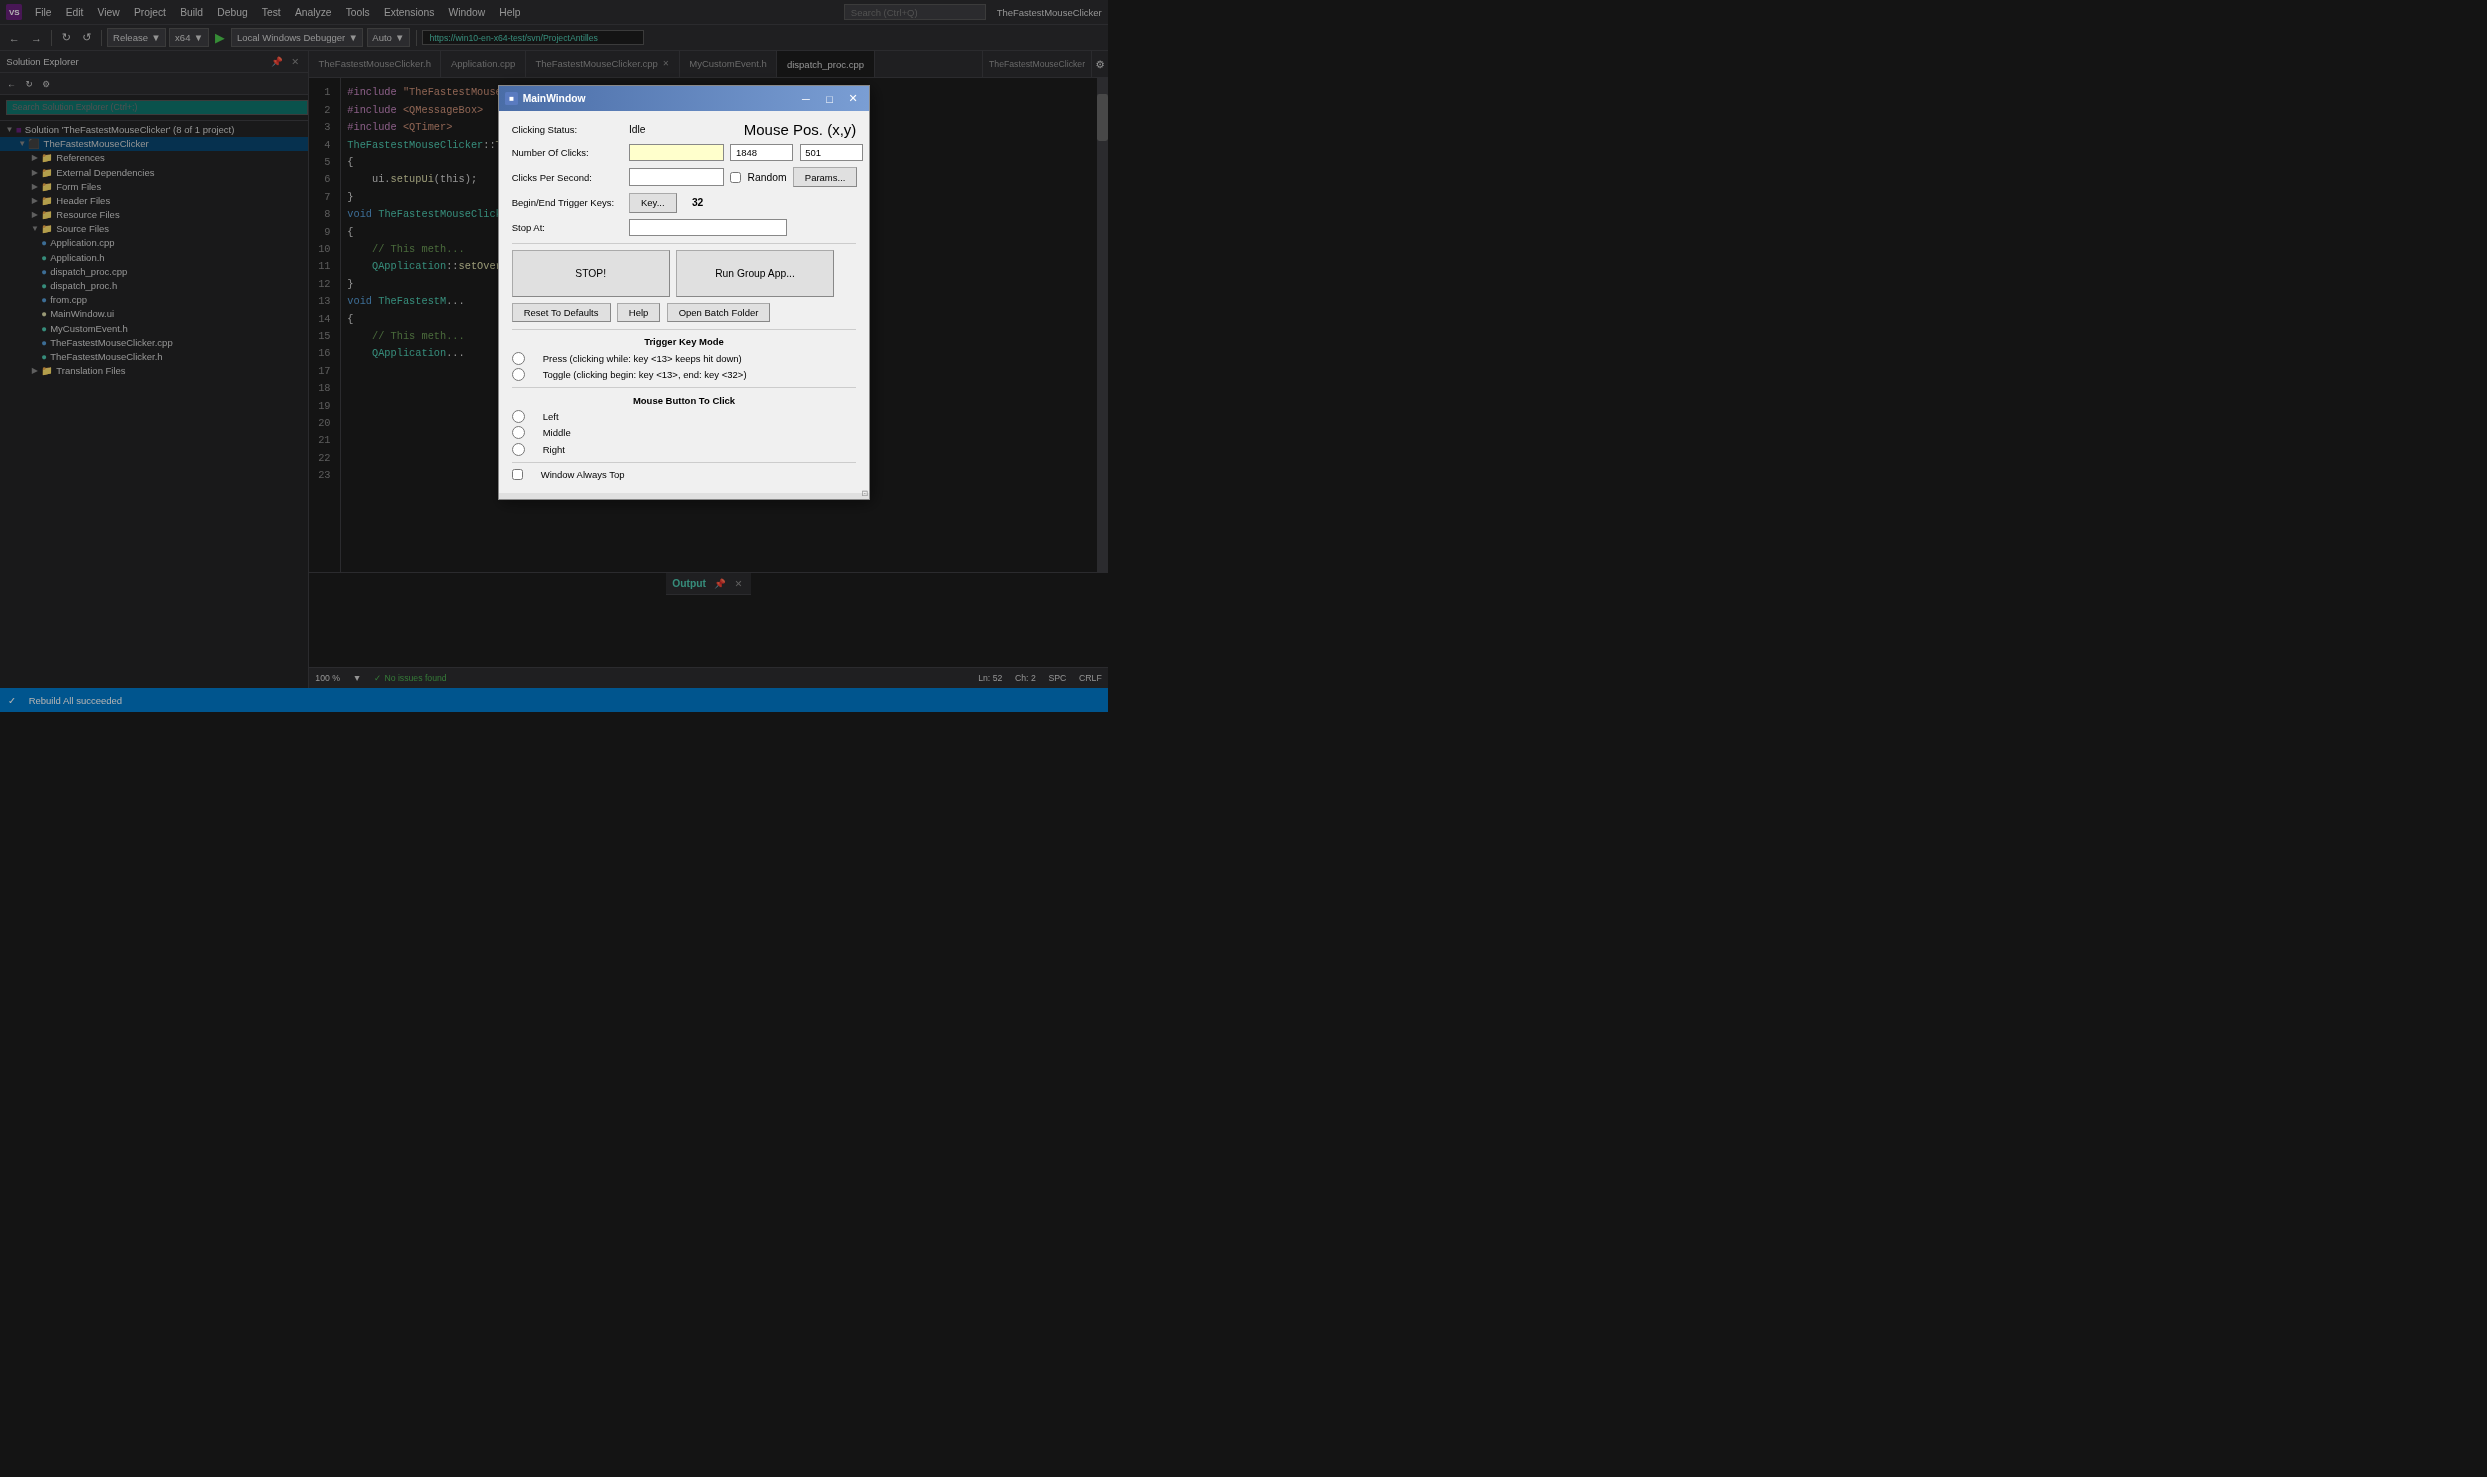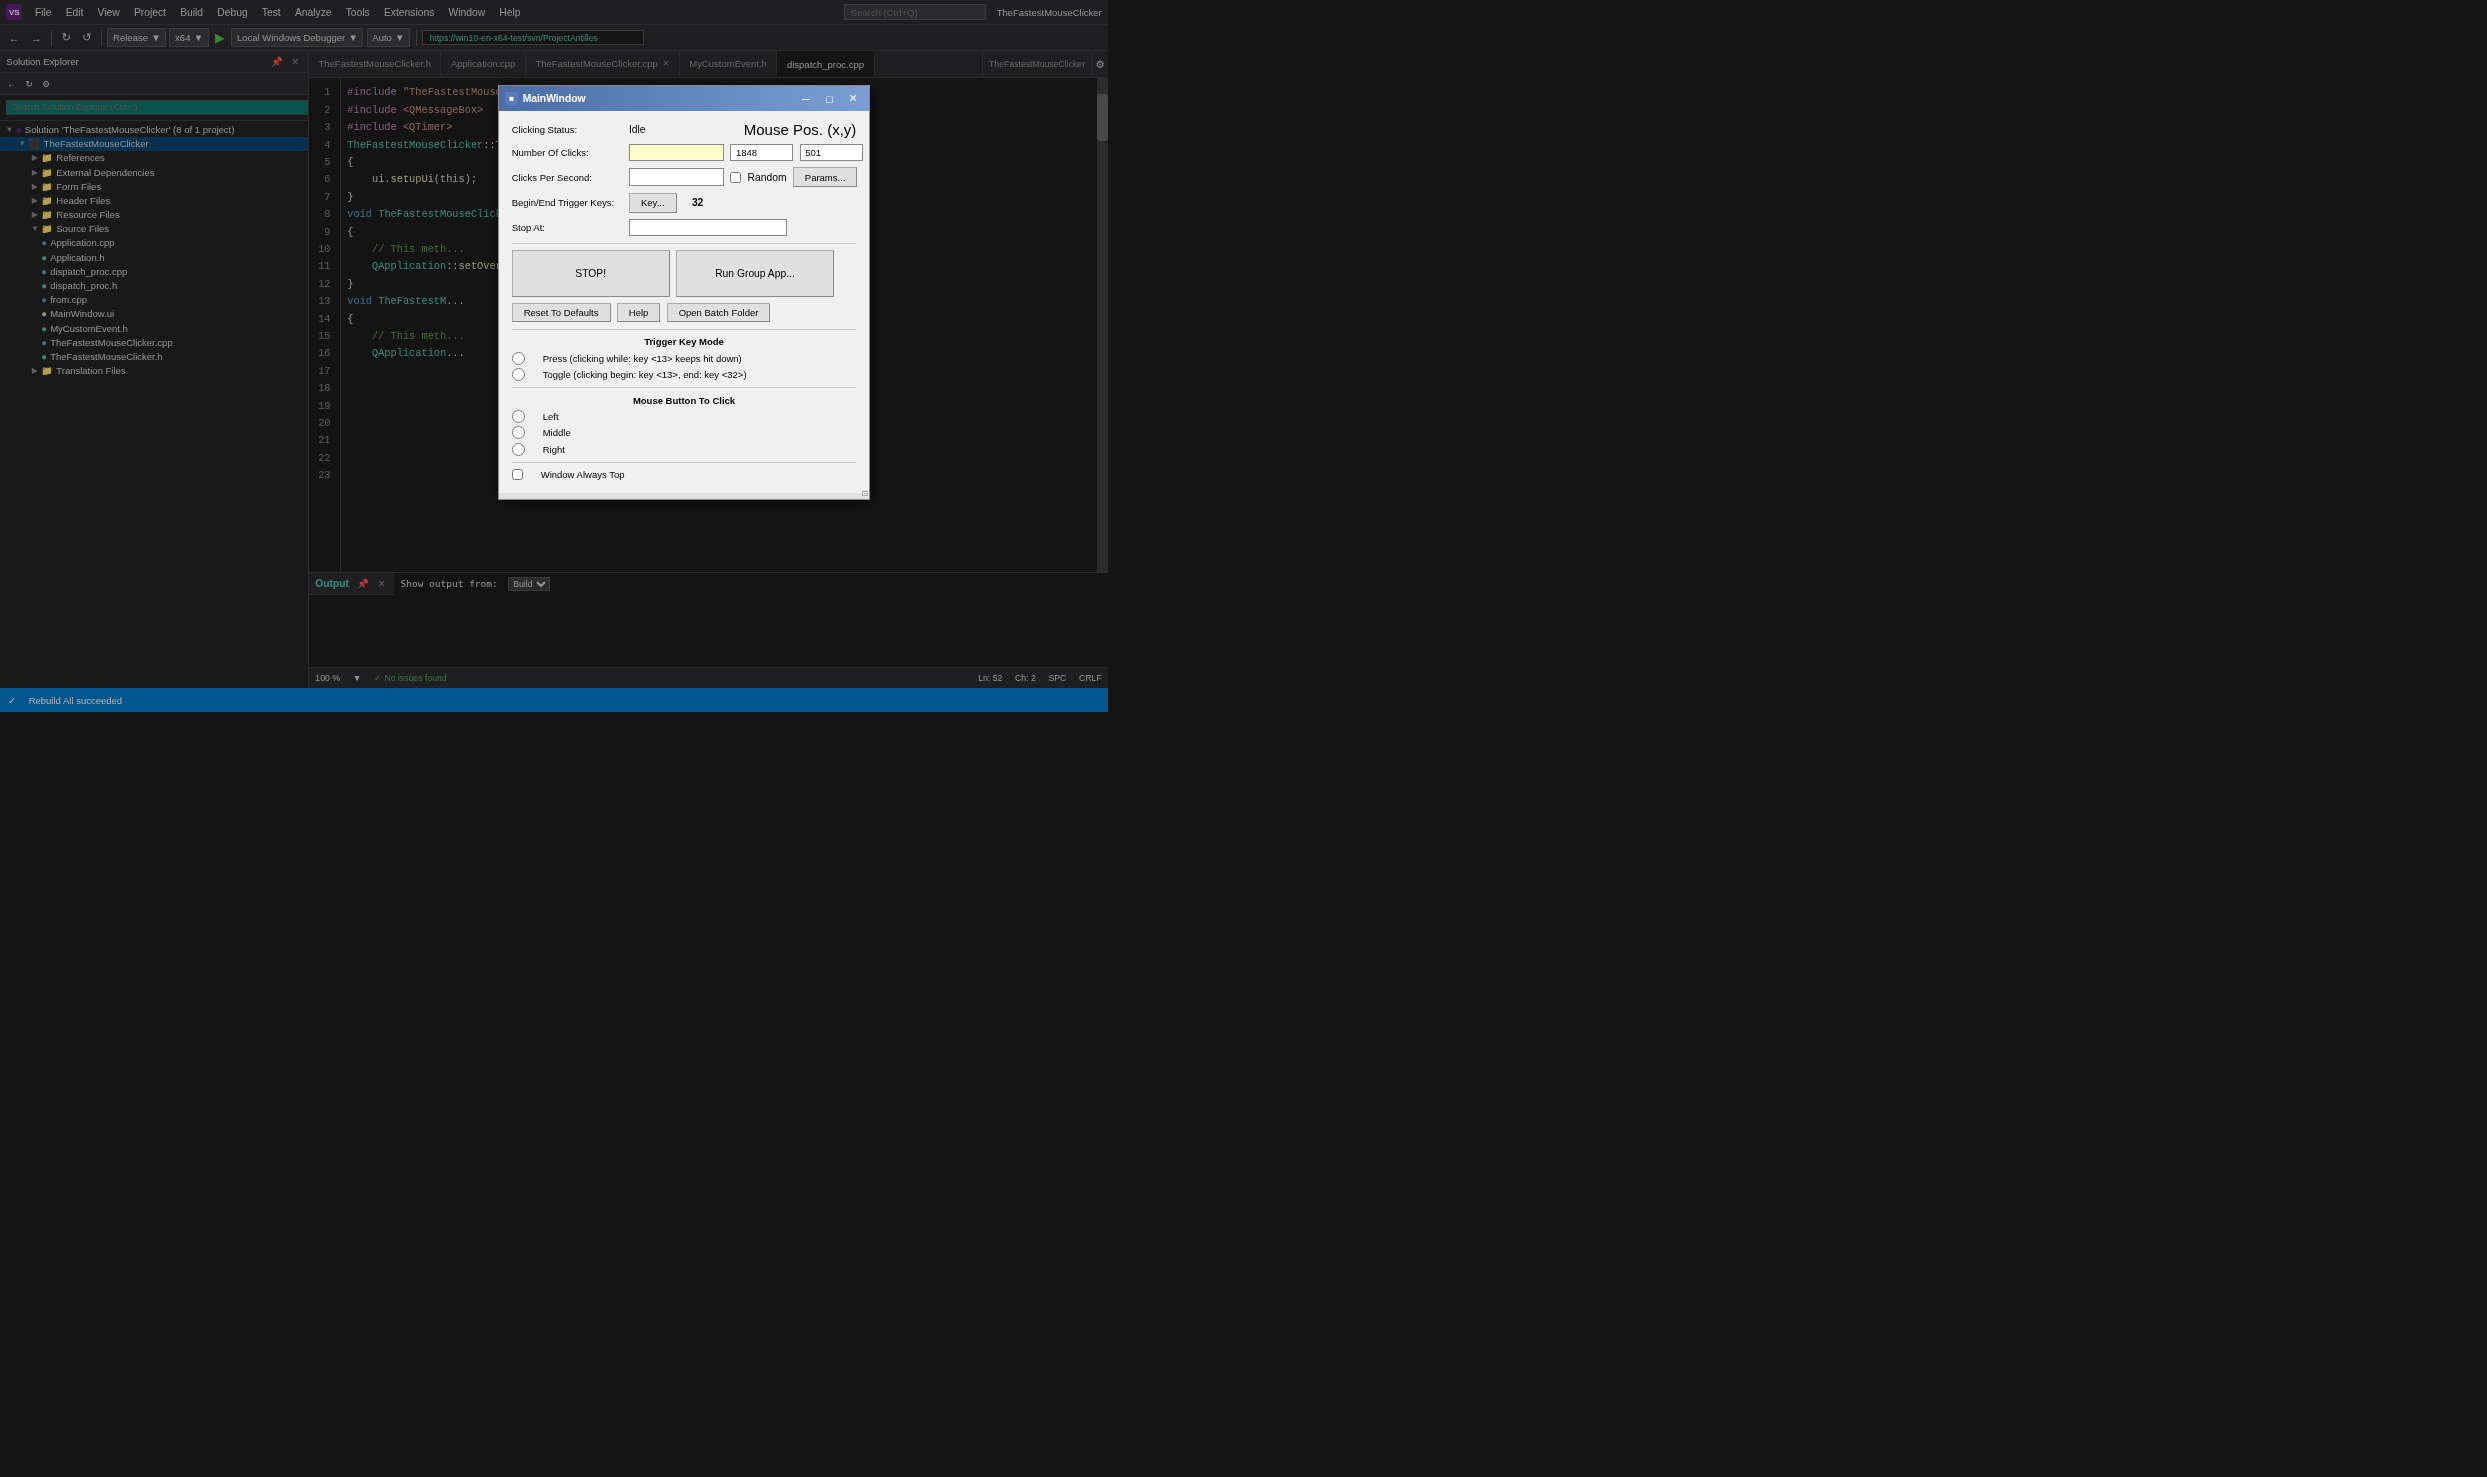--- a/index.html
+++ b/index.html
@@ -276,21 +276,22 @@
       color: white;
       gap: 12.7px;
     }
 
     
     .output-panel {
       background: #1e1e1e;
       border-top: 0.8px solid #3e3e42;
       height: 95px;
       display: flex;
-      flex-direction: row;
+      flex-direction: column;
+      align-items: center;
     }
     .output-header {
       background: #2d2d30;
       height: 22px;
       display: flex;
       align-items: center;
       padding: 0 6.3px;
       gap: 6.3px;
       border-bottom: 0.8px solid #3e3e42;
     }
@@ -732,26 +733,20 @@
     </div>
 
     <div class="output-panel">
       <div class="output-header">
         <span style="color:#4ec9b0; font-size:10.3px; font-weight:bold;">Output</span>
         <div style="margin-left: auto; display:flex; gap:3.2px;">
           <button class="panel-header-btn">📌</button>
           <button class="panel-header-btn">✕</button>
         </div>
       </div>
-      <div class="output-content">
-        <span>Show output from:</span>
-        <select style="background:#3e3e42;border:0.8px solid #555;color:#d4d4d4;font-size:8.7px;margin-left:4.7px;">
-          <option>Build</option>
-        </select>
-      </div>
     </div>
 
     <div style="background:#2d2d30; height:20.6px; display:flex; align-items:center; padding:0 6.3px; gap:12.7px; border-top:0.8px solid #3e3e42; font-size:8.7px; color:#d4d4d4;">
       <span>100 %</span>
       <span>▼</span>
       <span style="color:#4caf50; display:flex; align-items:center; gap:3.2px;">
         <span>✓</span>
         <span>No issues found</span>
       </span>
       <span style="margin-left:auto;">Ln: 52</span>

